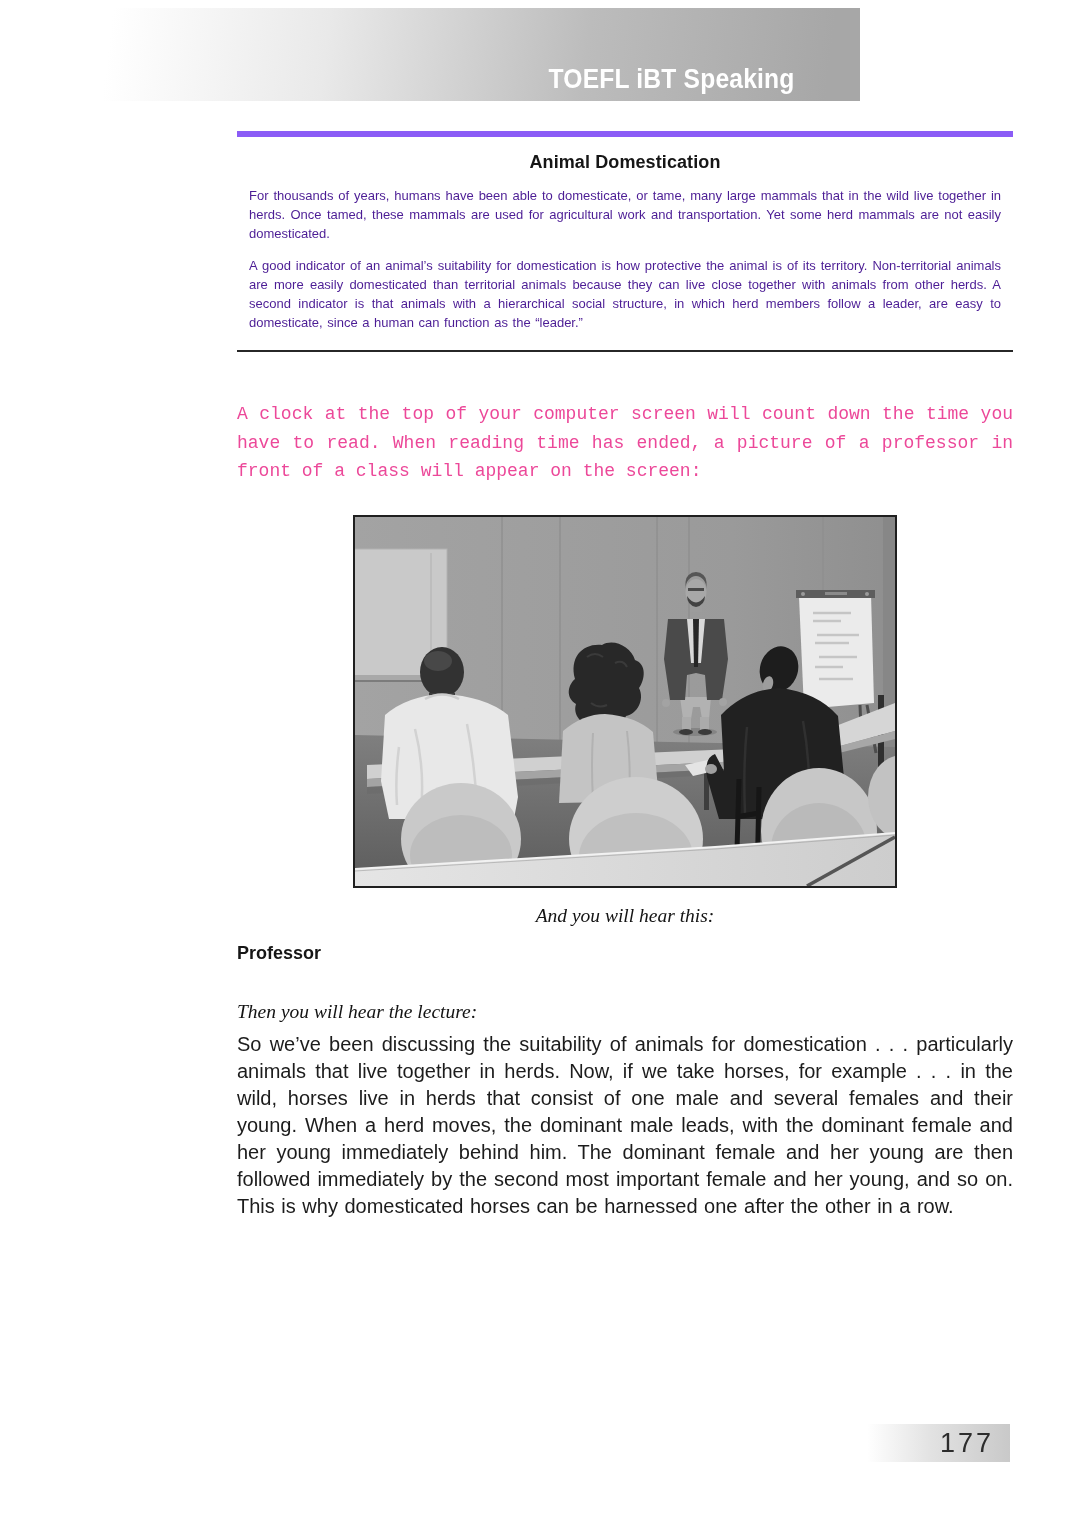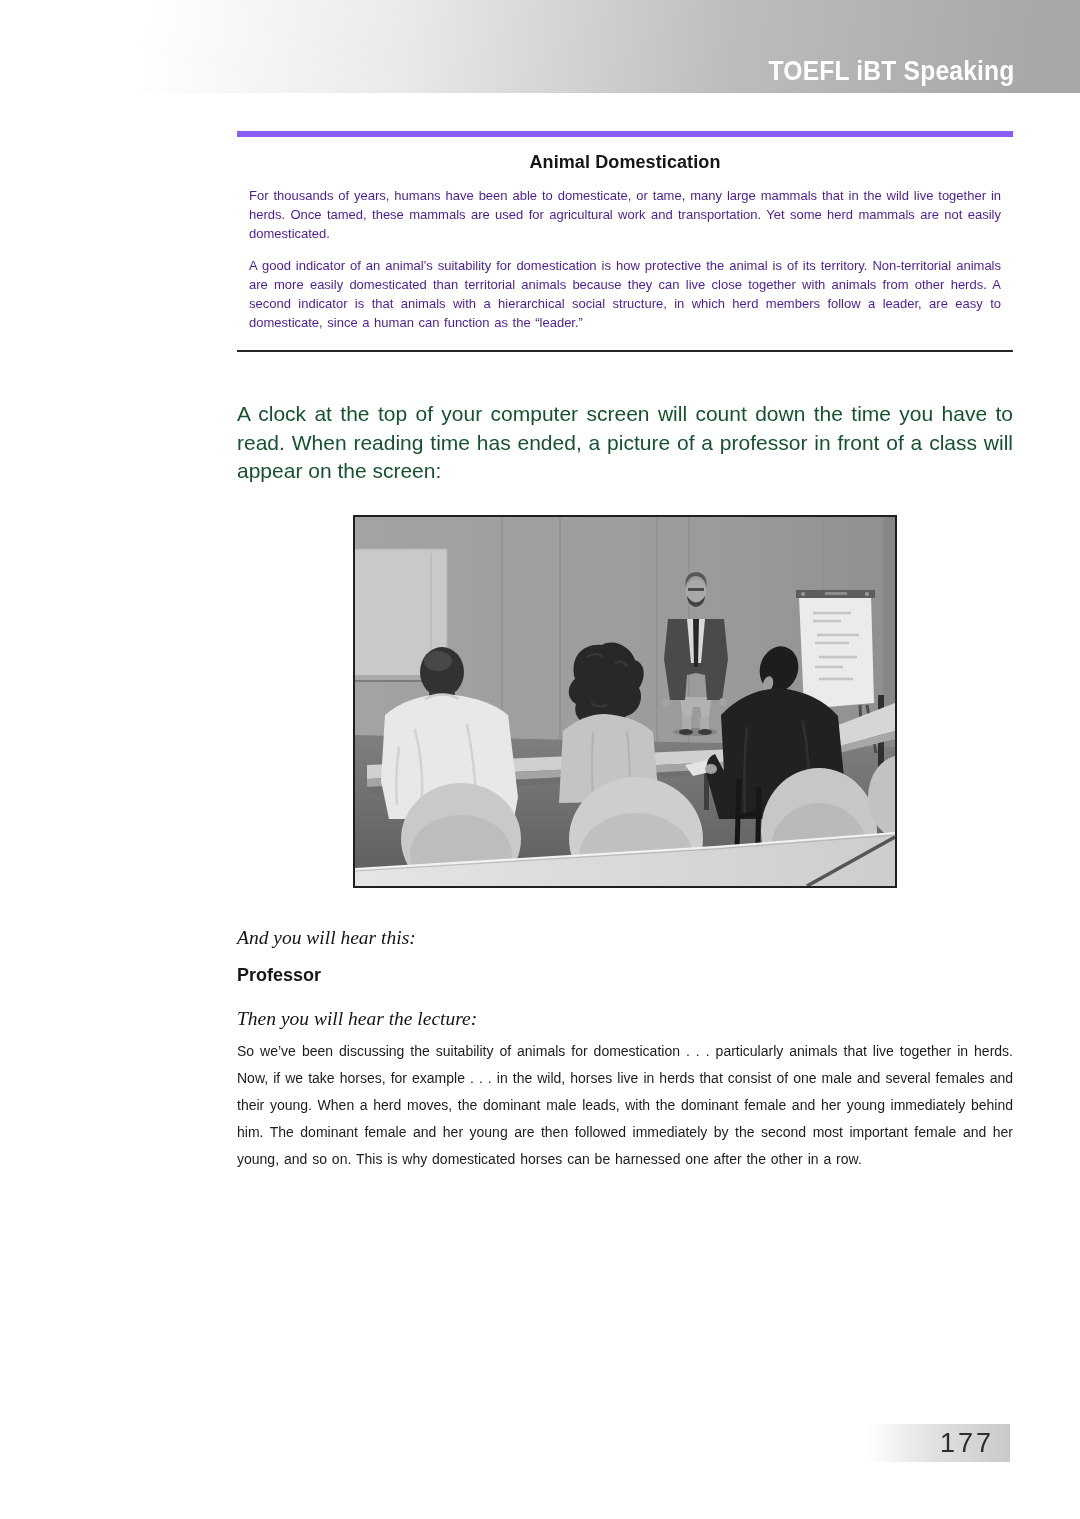--- a/index.html
+++ b/index.html
@@ -5,21 +5,21 @@
   * { margin:0; padding:0; box-sizing:border-box; }
   html,body { background:#ffffff; }
   .page {
     position:relative; width:1080px; height:1519px; margin:0 auto;
     background:#ffffff; overflow:hidden;
     font-family:"Liberation Sans", sans-serif; color:#1c1c1c;
   }
 
   
   .banner {
-    position:absolute; top:0; left:0; width:1080px; height:93px;
+    position:absolute; top:8px; left:0; width:860px; height:93px;
     background:linear-gradient(97deg, #ffffff 13%, #e9e9e9 38%, #bcbcbc 68%, #a7a7a7 96%);
   }
   .banner-title {
     position:absolute; right:66px; bottom:6px;
     font-size:28px; font-weight:bold; color:#ffffff; white-space:nowrap;
     letter-spacing:0.2px; transform:scaleX(0.88); transform-origin:100% 100%;
   }
 
   
   .main { position:absolute; top:93px; left:237px; width:776px; }
@@ -33,41 +33,41 @@
     text-align:center; font-size:18px; font-weight:bold; color:#161616;
     margin:8px 0 4px 0; letter-spacing:0.1px;
   }
   .passage-para {
     font-size:13px; line-height:19px; text-align:justify;
     word-spacing:1px; margin-top:13px; color:#4c1d95;
   }
 
   .intro-para {
     margin-top:48px;
-    font-family:Liberation Sans, sans-serif; font-size:21px; line-height:28.5px;
-    text-align:justify; color:#14532d;
+    font-family:Liberation Mono, monospace; font-size:18px; line-height:28.5px;
+    text-align:justify; color:#ec4899;
   }
 
   
   .photo-figure {
     width:544px; margin:29px 0 0 116px;
     border:2px solid #1f1f1f; line-height:0; background:#9e9e9e;
   }
 
   
   .hear-lead, .lecture-lead {
     font-family:"Liberation Serif", serif; font-style:italic;
     font-size:19.5px; color:#141414;
   }
-  .hear-lead { margin-top:39px; }
-  .lecture-lead { margin-top:22px; }
+  .hear-lead { margin-top:17px;text-align:center; }
+  .lecture-lead { margin-top:37px; }
   .speaker-label { margin-top:16px; font-size:18px; font-weight:bold; color:#161616; }
   .script-line { margin-top:9px; font-size:18px; color:#1c1c1c; }
   .script-para {
-    margin-top:8px; font-size:14px; line-height:27px; text-align:justify;
+    margin-top:8px; font-size:20px; line-height:27px; text-align:justify;
     word-spacing:1px; color:#1c1c1c;
   }
 
   
   .pagenum-bar {
     position:absolute; right:70px; bottom:57px; width:143px; height:38px;
     background:linear-gradient(to right, #ffffff 0%, #e2e2e2 45%, #c9c9c9 100%);
     display:flex; align-items:center; justify-content:flex-end;
     padding-right:16px;
   }

